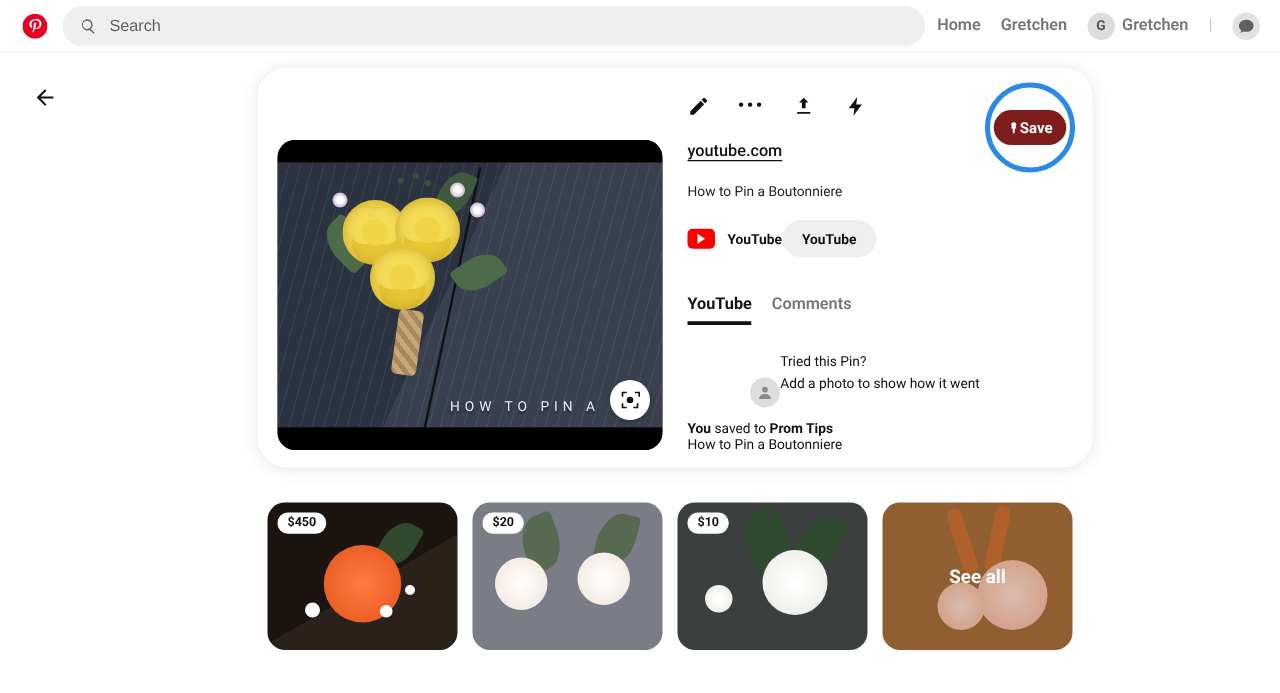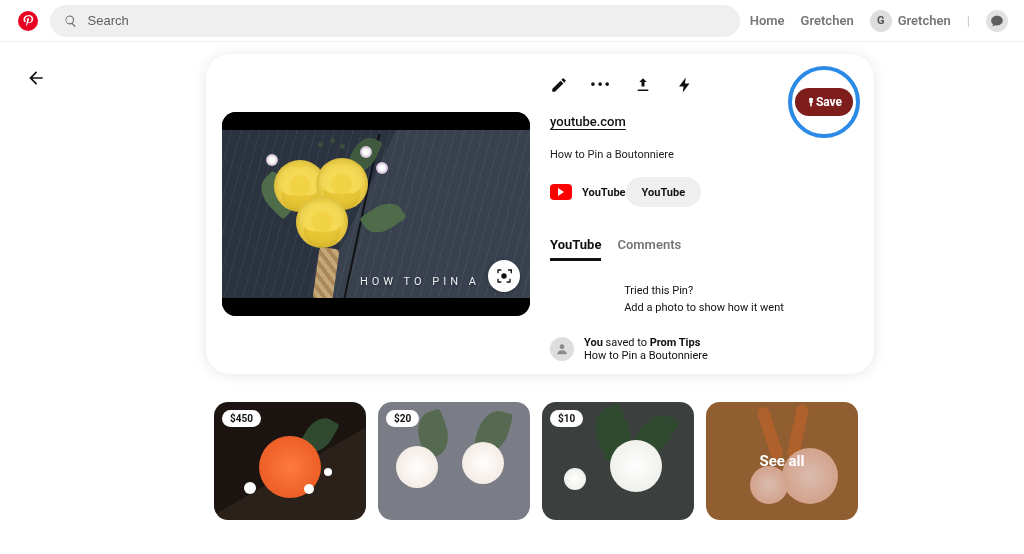--- a/index.html
+++ b/index.html
@@ -75,21 +75,21 @@
     left:206px; top:54px;
     width:668px; height:320px;
     background:#fff;
     border-radius:24px;
     box-shadow: 0 1px 14px rgba(0,0,0,0.10);
     padding:16px;
     display:flex;
     gap:20px;
   }
   .pin-image {
-    width:308px; height:204px;
+    width:308px; height:248px;
     border-radius:14px;
     background:#1a1a1a;
     margin-top:42px;
     position:relative;
     overflow:hidden;
   }
   .pin-image .letterbox-top,
   .pin-image .letterbox-bottom {
     position:absolute; left:0; right:0; height:18px; background:#000;
   }
@@ -203,21 +203,21 @@
     margin-top:22px; display:flex; align-items:center; justify-content:center;
     font-size:11px; color:#111; line-height:1.5;
   }
   .add-photo-btn {
     background:#efefef; border-radius:20px; height:30px; padding:0 14px;
     font-size:11px; font-weight:700; color:#111; display:flex; align-items:center;
   }
 
   .saved-row {
     position:absolute; left:0; bottom:-4px; display:flex; align-items:center; gap:10px;
-    font-size:11px; color:#111;
+    font-size:11px; color:#111;flex-direction:column;
   }
   .saved-row .avatar {
     width:24px; height:24px; border-radius:50%; background:#ddd;
     display:flex; align-items:center; justify-content:center;
   }
   .saved-row b { font-weight:700; }
 
   
   .more-section {
     position:absolute; left:214px; top:402px; width:660px;

